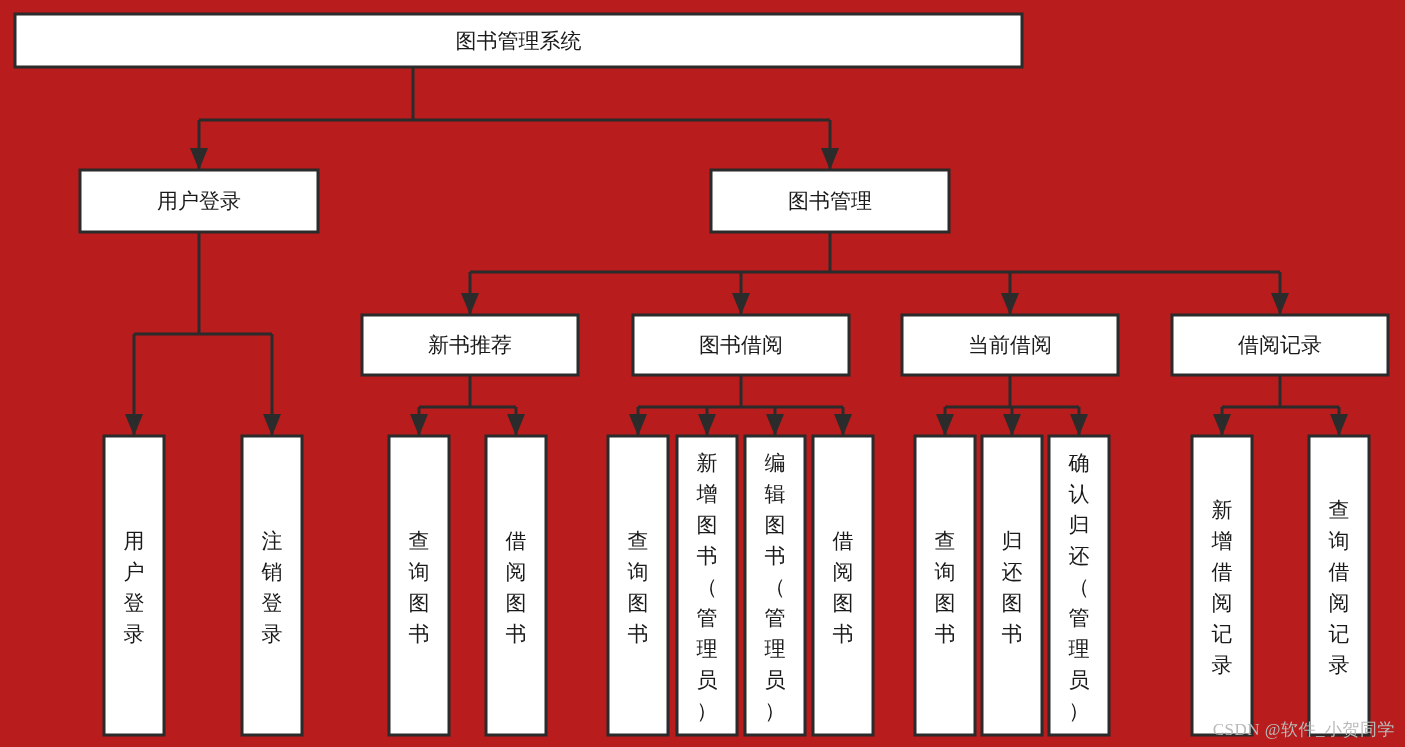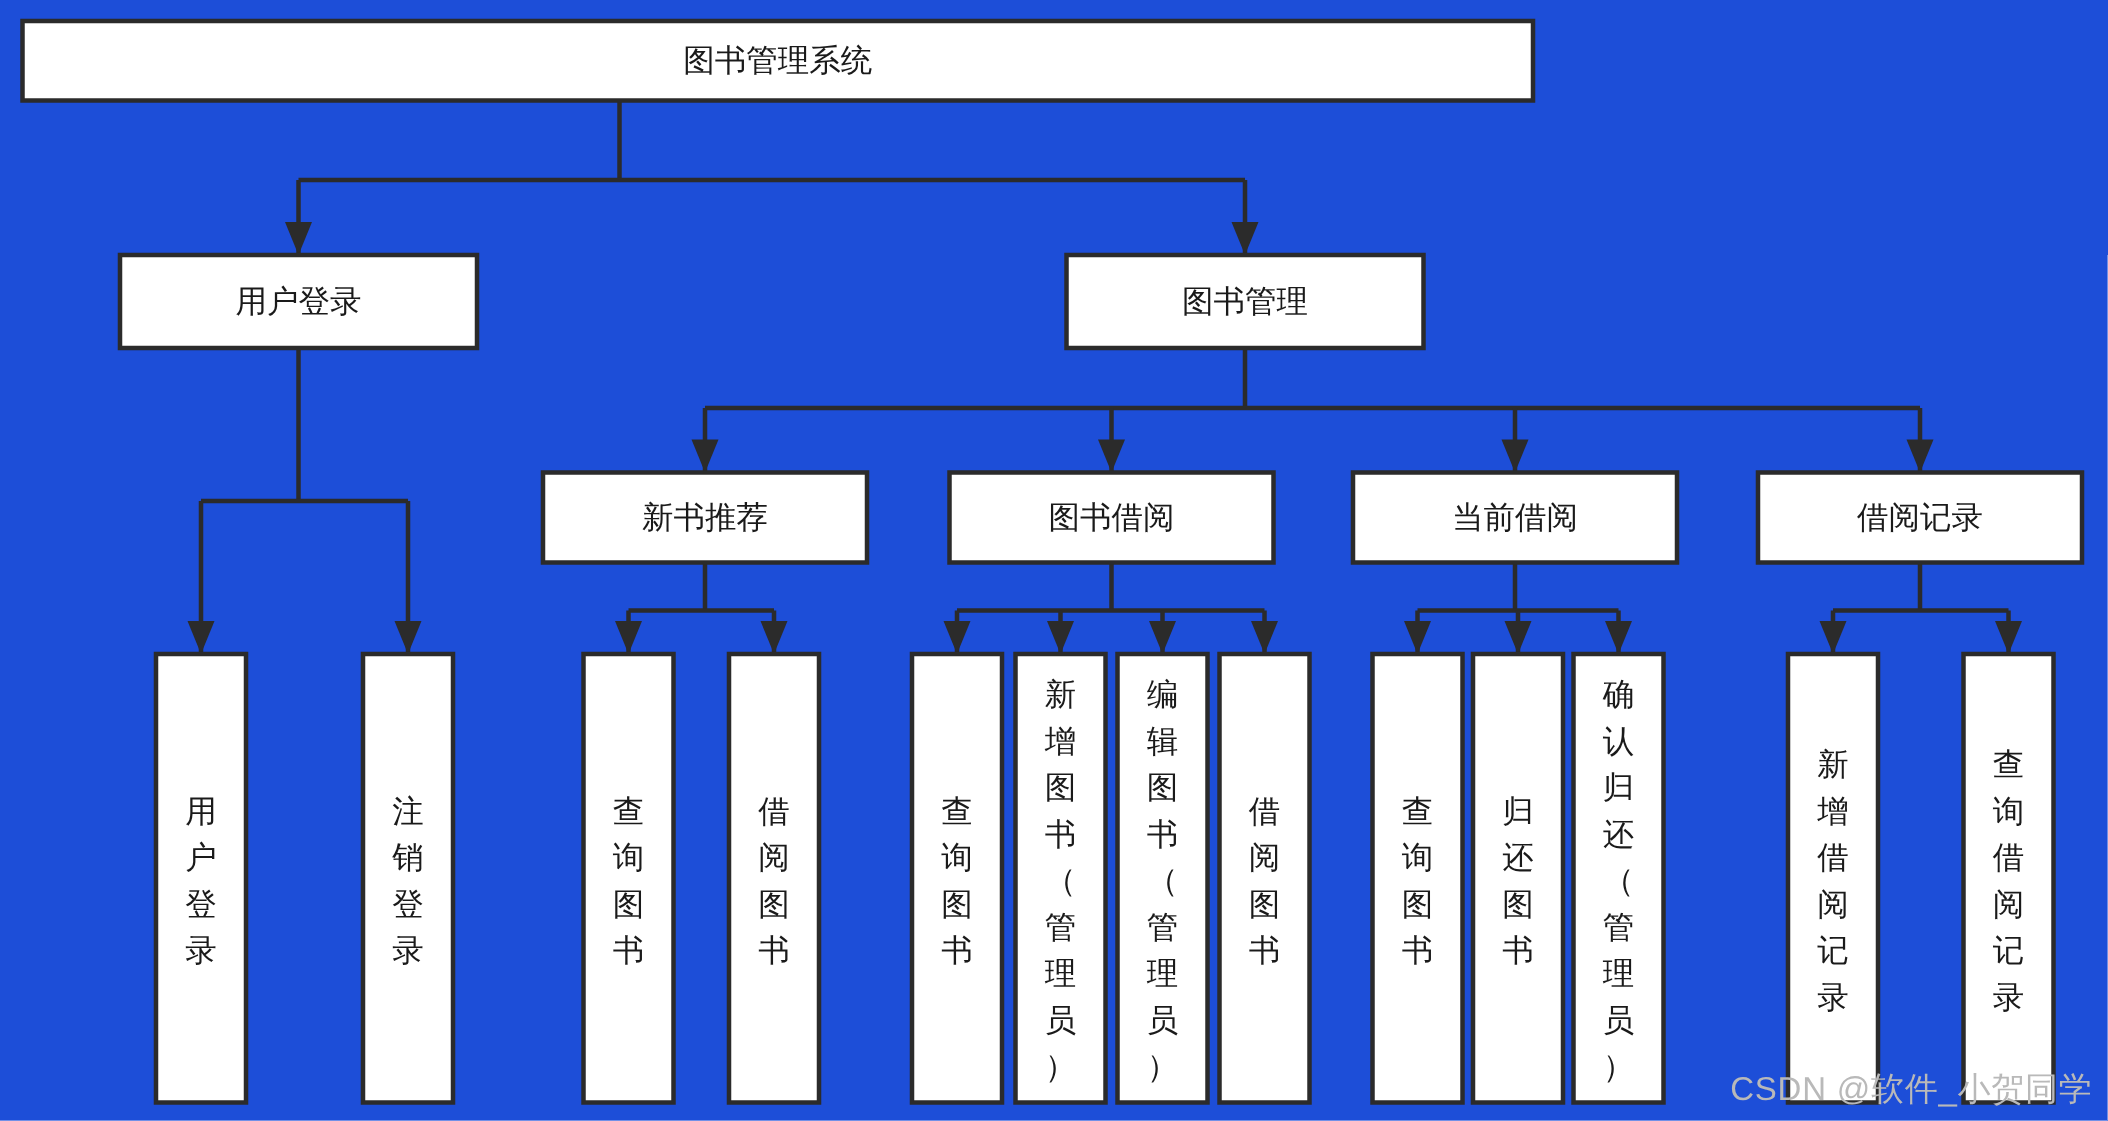--- a/index.html
+++ b/index.html
@@ -11,21 +11,21 @@
   body {
     width: 1405px;
     height: 747px;
     overflow: hidden;
     font-family: "DejaVu Sans", "Liberation Sans", sans-serif;
   }
   #diagram-root {
     position: relative;
     width: 1405px;
     height: 747px;
-    background: #1d4ed8;
+    background: #b91c1c;
   }
   svg#flowchart {
     display: block;
     width: 1405px;
     height: 747px;
   }
   .node-box {
     fill: #ffffff;
     stroke: #2b2b2b;
     stroke-width: 3;
@@ -50,22 +50,22 @@
   .node-label-vertical {
     fill: #1a1a1a;
     font-family: "DejaVu Sans", "Liberation Sans", sans-serif;
     font-size: 21px;
     text-anchor: middle;
   }
   .watermark {
     position: absolute;
     right: 10px;
     bottom: 6px;
-    font-family: Liberation Sans, sans-serif;
-    font-size: 22px;
+    font-family: Liberation Serif, serif;
+    font-size: 17px;
     color: #b9b9b9;
     letter-spacing: 0.5px;
     white-space: nowrap;
     pointer-events: none;
   }
 </style>
 </head>
 <body>
 
 <div id="diagram-root">

